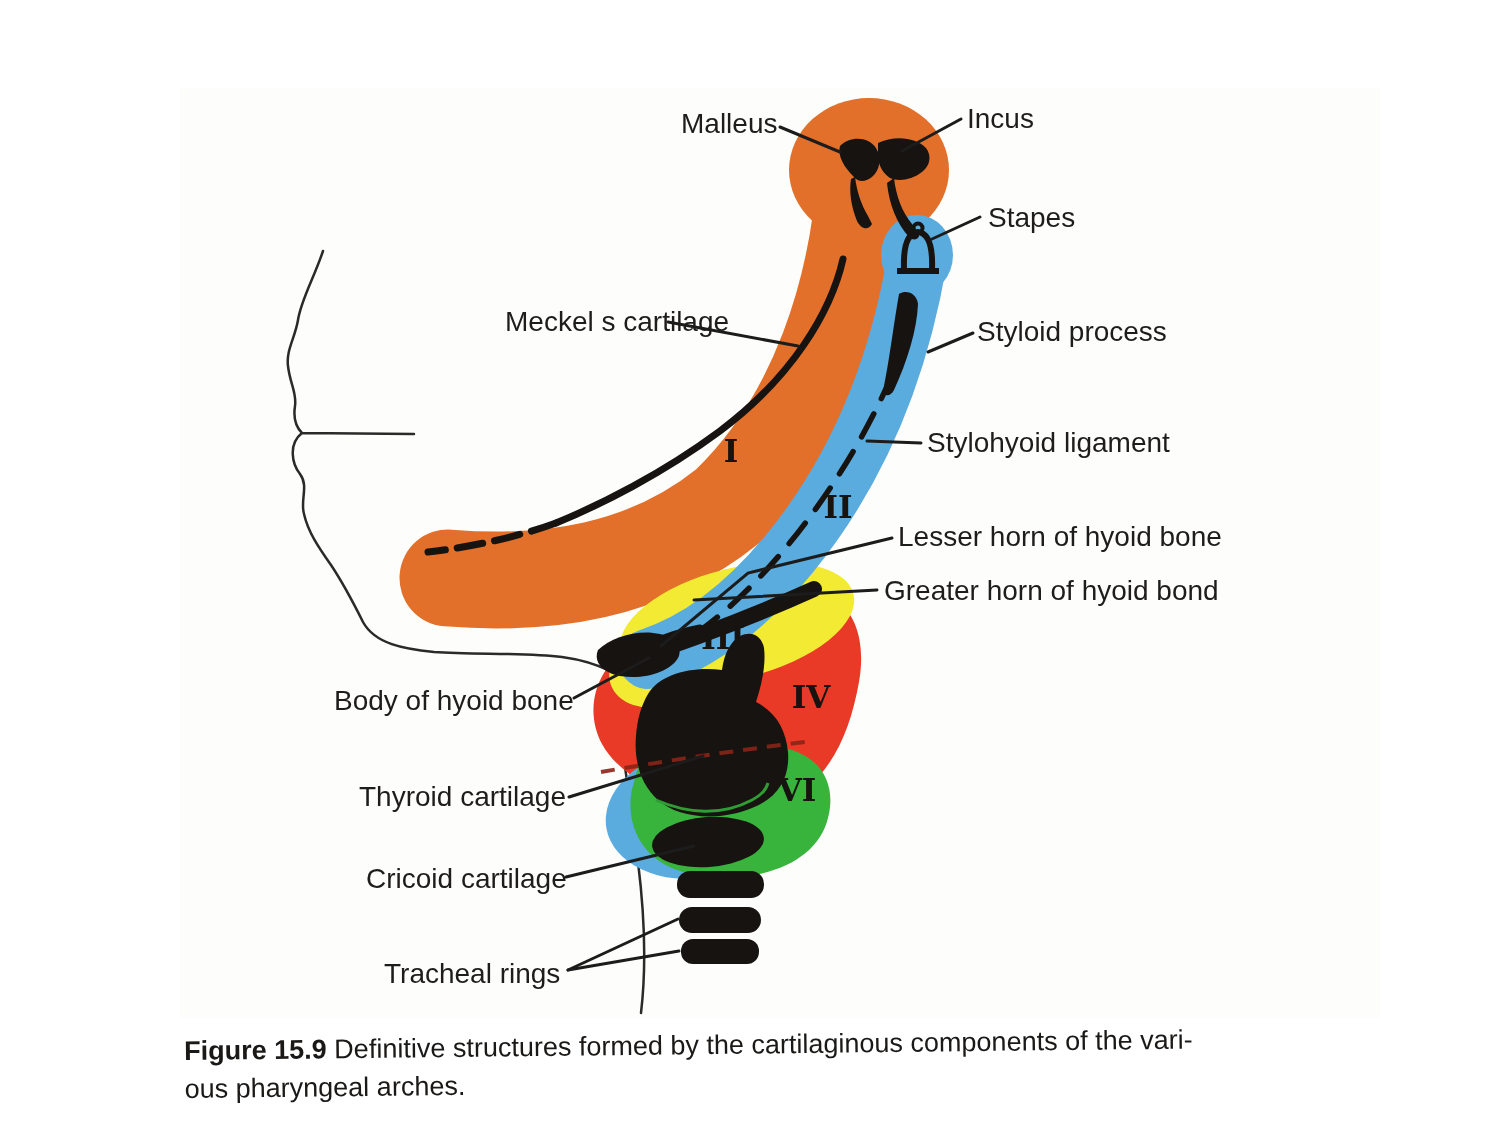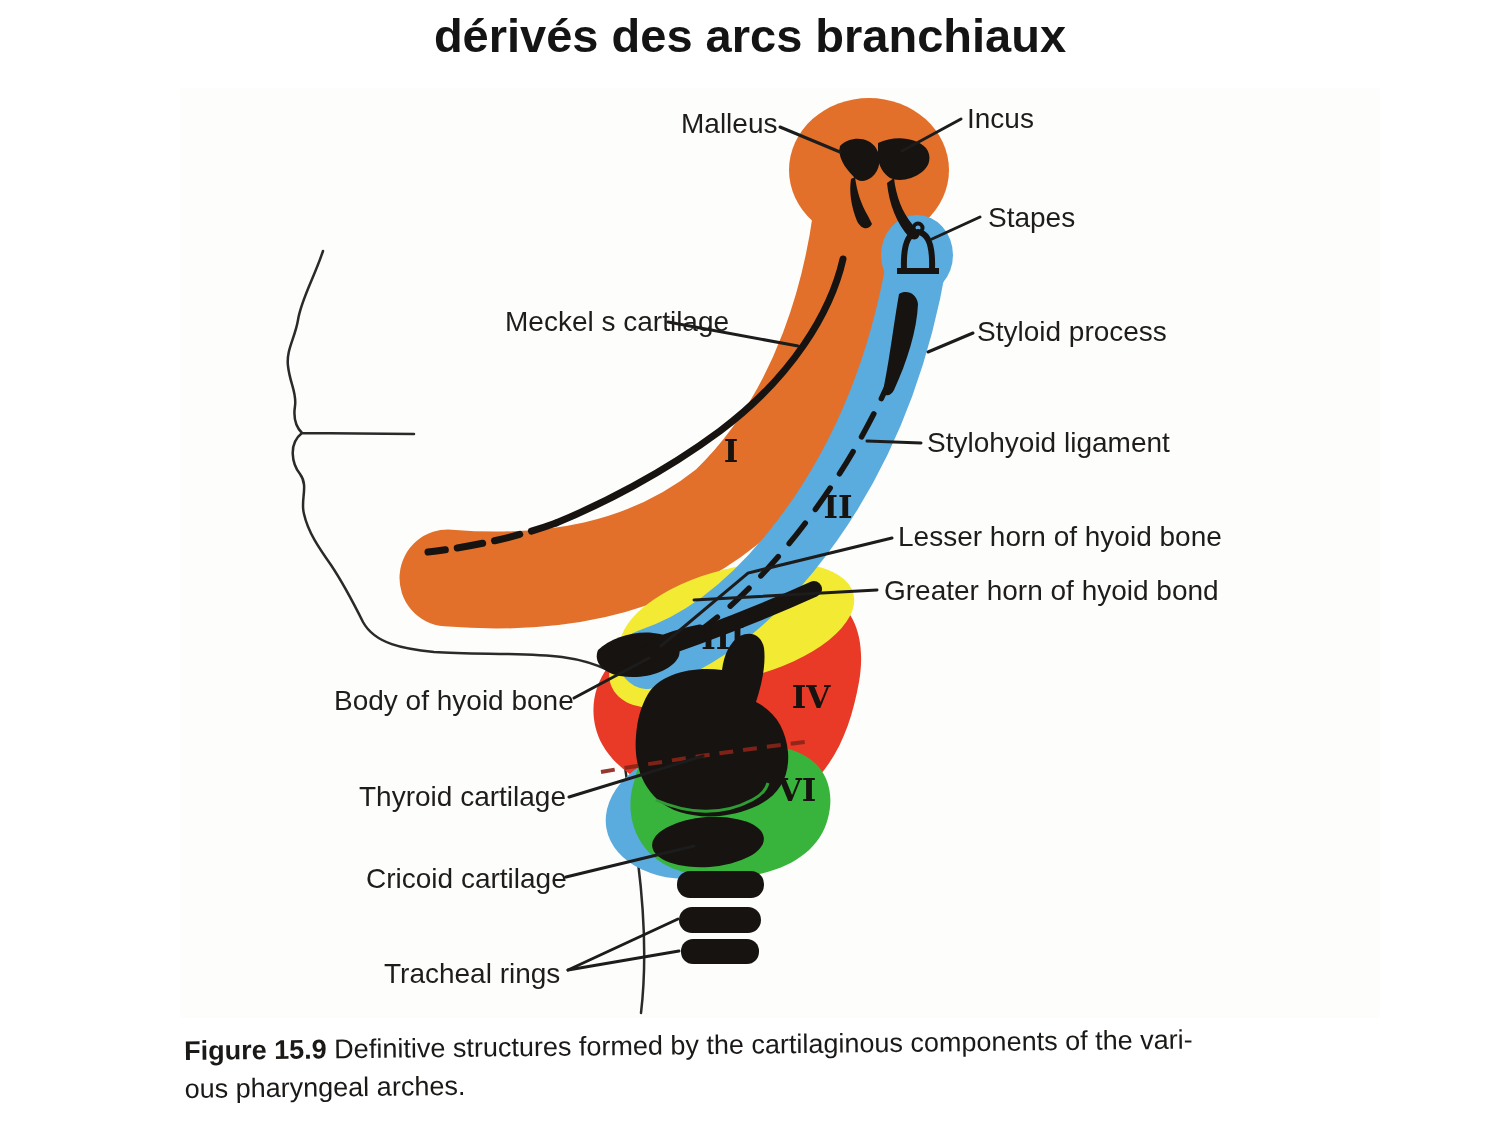--- a/index.html
+++ b/index.html
@@ -14,21 +14,20 @@
   #caption{position:absolute;left:184px;top:1032px;width:1220px;color:#1b1917;
            font-size:27px;line-height:38px;transform:rotate(-0.65deg);transform-origin:0 0;
            white-space:nowrap;}
   #caption b{font-weight:bold;}
 </style>
 </head>
 <body>
 
 <div id="page">
 
-  <div id="title">dérivés des arcs branchiaux</div>
 
   <svg id="figure-svg" width="1500" height="1125" viewBox="0 0 1500 1125">
 
     <rect x="180" y="88" width="1200" height="930" fill="#fdfdfb"></rect>
 
     <path fill="none" stroke-width="2.5" stroke-linecap="round" d="M 323,251 C 314,278 301,300 298,320 C 295,338 286,350 288,366
              C 290,384 297,393 295,406 C 293,419 297,428 302,433 L 414,434
              M 302,433 C 288,444 292,464 300,474 C 309,486 300,500 304,514
              C 308,532 319,548 331,565 C 345,586 354,604 363,622
              C 375,644 404,649 434,652 C 474,655 524,652 562,657

